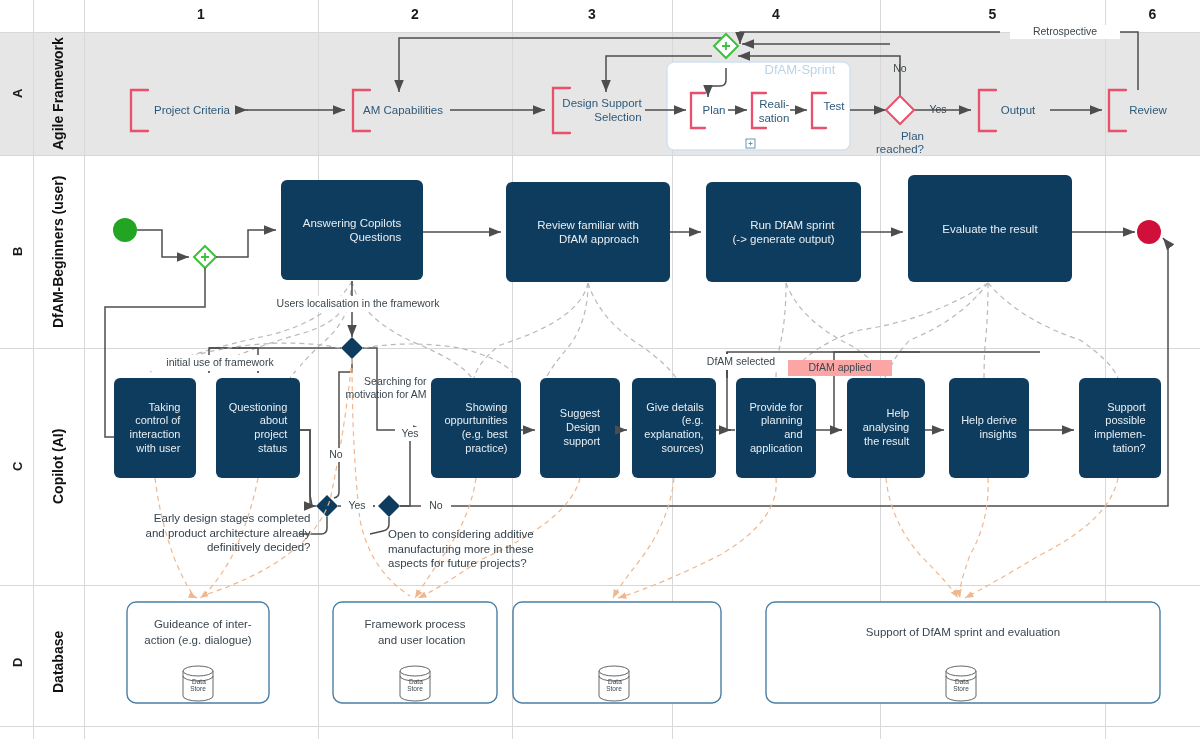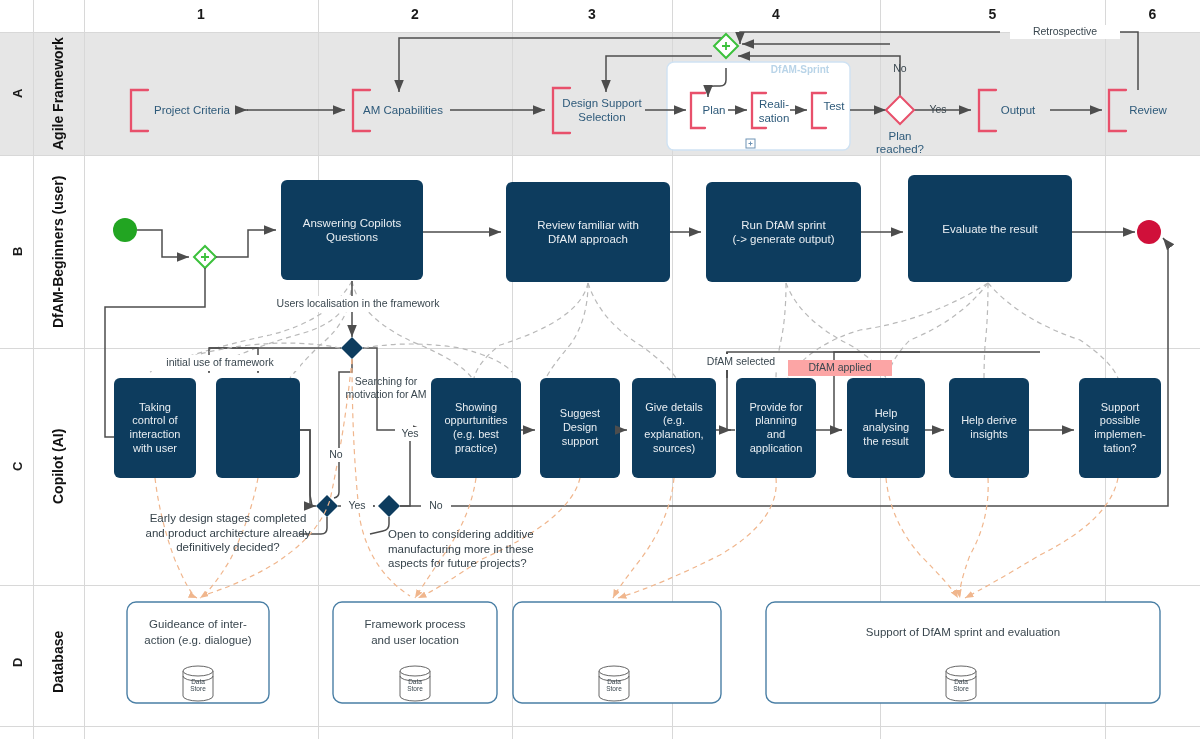--- a/index.html
+++ b/index.html
@@ -26,29 +26,29 @@
     writing-mode:vertical-rl; transform:rotate(180deg);
     display:flex; align-items:center; justify-content:center;
     text-align:center; line-height:1.12;
   }
   .col-num {
     position:absolute; top:6px; font-weight:bold; font-size:14px; color:#1a1a1a;
     text-align:center;
   }
   .nodetext {
     position:absolute; display:flex; align-items:center; justify-content:center;
-    text-align:center; line-height:1.25; pointer-events:none;
+    text-align:right; line-height:1.25; pointer-events:none;
   }
   .navy-label { color:#e9eef2; font-size:11.5px; }
   .navy-label-sm { color:#e9eef2; font-size:11px; }
   .agile-label { color:#2e5a7a; font-size:11.5px; }
   .plain { color:#35424a; font-size:11.5px; }
   .plain-sm { color:#3a474f; font-size:10.5px; }
   .db-label { color:#3a474f; font-size:11.5px; }
-  .sprint-title { color:#b9d4e8; font-size:10px; font-weight:bold; }
+  .sprint-title { color:#b9d4e8; font-size:13px; font-weight:normal; }
   .datastore-cap { color:#3a474f; font-size:6.5px; line-height:1.15; }
 </style>
 </head>
 <body>
 
 <div id="stage">
 
   <svg id="canvas" viewBox="0 0 1200 739">
     <defs>
       <marker id="arrow" markerWidth="9" markerHeight="9" refX="8" refY="3.2" orient="auto">
@@ -337,20 +337,24 @@
 (-&gt; generate output)</div>
     <div class="nodetext navy-label" style="left:912px;top:204px;width:156px;height:50px;white-space:pre-line;">Evaluate the result</div>
 
 
     <div class="nodetext plain-sm" style="left:258px;top:296px;width:200px;height:16px;background:#ffffff;">Users localisation in the framework</div>
 
     <div class="nodetext navy-label-sm" style="left:116px;top:392px;width:78px;height:72px;white-space:pre-line;">Taking
 control of
 interaction
 with user</div>
+    <div class="nodetext navy-label-sm" style="left:218px;top:392px;width:80px;height:72px;white-space:pre-line;">Questioning
+about
+project
+status</div>
     <div class="nodetext navy-label-sm" style="left:432px;top:392px;width:88px;height:72px;white-space:pre-line;">Showing
 oppurtunities
 (e.g. best
 practice)</div>
     <div class="nodetext navy-label-sm" style="left:542px;top:400px;width:76px;height:56px;white-space:pre-line;">Suggest
 Design
 support</div>
     <div class="nodetext navy-label-sm" style="left:634px;top:392px;width:80px;height:72px;white-space:pre-line;">Give details
 (e.g.
 explanation,

